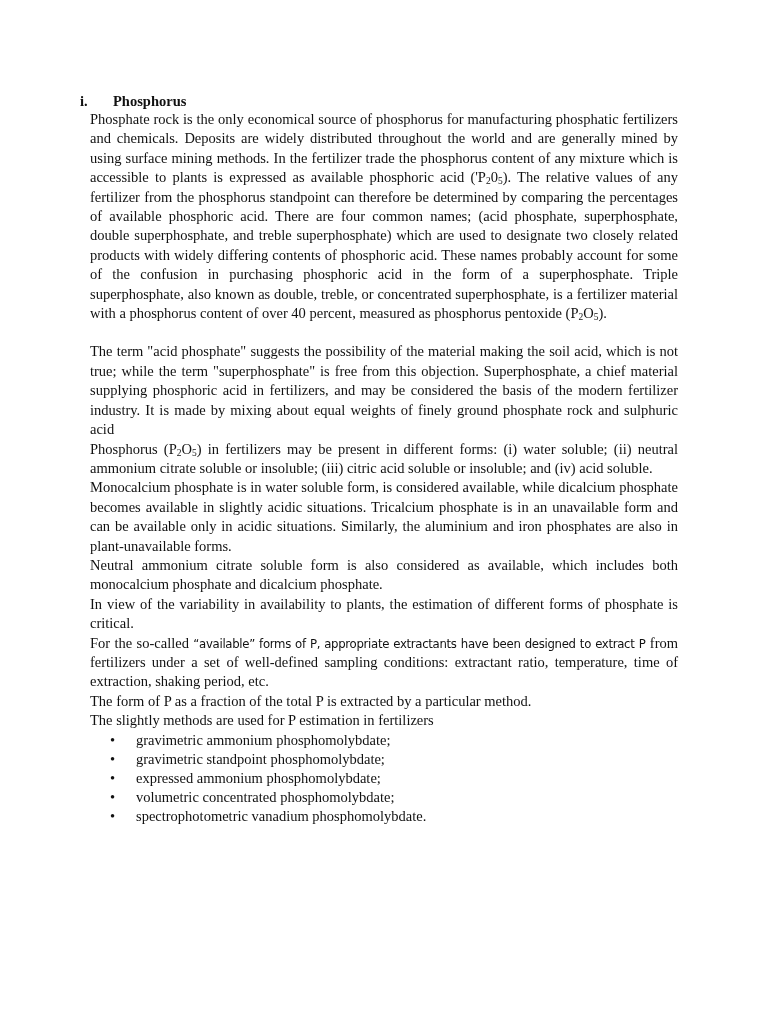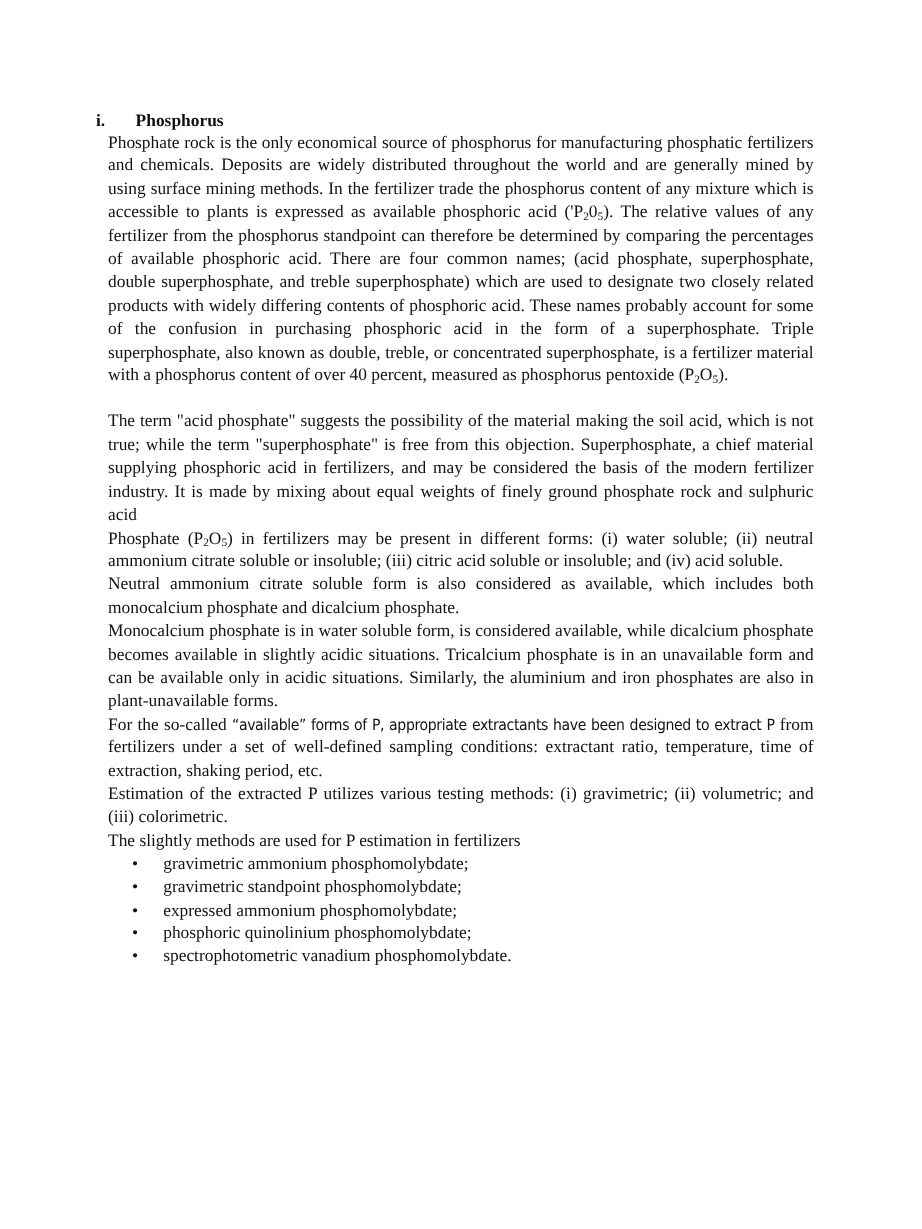--- a/index.html
+++ b/index.html
@@ -33,32 +33,33 @@
 
   <div class="heading">
     <span class="num">i.</span><span>Phosphorus</span>
   </div>
 
   <div class="body">
     <p><span>Phosphate rock is the only economical source of phosphorus for manufacturing phosphatic fertilizers and chemicals. Deposits are widely distributed throughout the world and are generally mined by using surface mining methods. In the fertilizer trade the phosphorus content of any mixture which is accessible to plants is expressed as available phosphoric acid ('P</span><sub>2</sub><span>0</span><sub>5</sub><span>). The relative values of any fertilizer from the phosphorus standpoint can therefore be determined by comparing the percentages of available phosphoric acid. There are four common names;   (acid phosphate, superphosphate, double superphosphate, and treble superphosphate) which are used to designate two closely related products with widely differing contents of phosphoric acid. These names probably account for some of the confusion in purchasing phosphoric acid in the form of a superphosphate. Triple superphosphate, also known as double, treble, or concentrated superphosphate, is a fertilizer material with a phosphorus content of over 40 percent, measured as phosphorus pentoxide (P</span><sub>2</sub><span>O</span><sub>5</sub><span>).</span></p>
 
     <p class="gap">The term "acid phosphate" suggests the possibility of the material making the soil acid, which is not true; while the term "superphosphate" is free from this objection. Superphosphate, a chief material supplying phosphoric acid in fertilizers, and may be considered the basis of the modern fertilizer industry. It is made by mixing about equal weights of finely ground phosphate rock and sulphuric acid</p>
 
-    <p><span>Phosphate (P</span><sub>2</sub><span>O</span><sub>5</sub><span>) in fertilizers may be present in different forms: (i) water soluble; (ii) neutral ammonium citrate soluble or insoluble; (iii) citric acid soluble or insoluble; and (iv) acid soluble.</span></p>
+    <p><span>Phosphorus (P</span><sub>2</sub><span>O</span><sub>5</sub><span>) in fertilizers may be present in different forms: (i) water soluble; (ii) neutral ammonium citrate soluble or insoluble; (iii) citric acid soluble or insoluble; and (iv) acid soluble.</span></p>
 
+    <p>Monocalcium phosphate is in water soluble form, is considered available, while dicalcium phosphate becomes available in slightly acidic situations. Tricalcium phosphate is in an unavailable form and can be available only in acidic situations. Similarly, the aluminium and iron phosphates are also in plant-unavailable forms.</p>
     <p>Neutral ammonium citrate soluble form is also considered as available, which includes both monocalcium phosphate and dicalcium phosphate.</p>
-    <p>Monocalcium phosphate is in water soluble form, is considered available, while dicalcium phosphate becomes available in slightly acidic situations. Tricalcium phosphate is in an unavailable form and can be available only in acidic situations. Similarly, the aluminium and iron phosphates are also in plant-unavailable forms.</p>
+    <p>In view of the variability in availability to plants, the estimation of different forms of phosphate is critical.</p>
 
     <p class="sans-mix"><span>For the so-called </span><span class="cond">“available” forms of P, appropriate extractants have been designed to extract P</span><span> from fertilizers under a set of well-defined sampling conditions: extractant ratio, temperature, time of extraction, shaking period, etc.</span></p>
 
-    <p>Estimation of the extracted P utilizes various testing methods: (i) gravimetric; (ii) volumetric; and (iii) colorimetric.</p>
+    <p>The form of P as a fraction of the total P is extracted by a particular method.</p>
     <p>The slightly methods are used for P estimation in fertilizers</p>
 
     <ul class="methods">
       <li><span class="bullet">•</span><span>gravimetric ammonium phosphomolybdate;</span></li>
       <li><span class="bullet">•</span><span>gravimetric standpoint phosphomolybdate;</span></li>
       <li><span class="bullet">•</span><span>expressed ammonium phosphomolybdate;</span></li>
-      <li><span class="bullet">•</span><span>phosphoric quinolinium phosphomolybdate;</span></li>
+      <li><span class="bullet">•</span><span>volumetric concentrated phosphomolybdate;</span></li>
       <li><span class="bullet">•</span><span>spectrophotometric vanadium phosphomolybdate.</span></li>
     </ul>
   </div>
 
 </div>
 
 </body></html>

